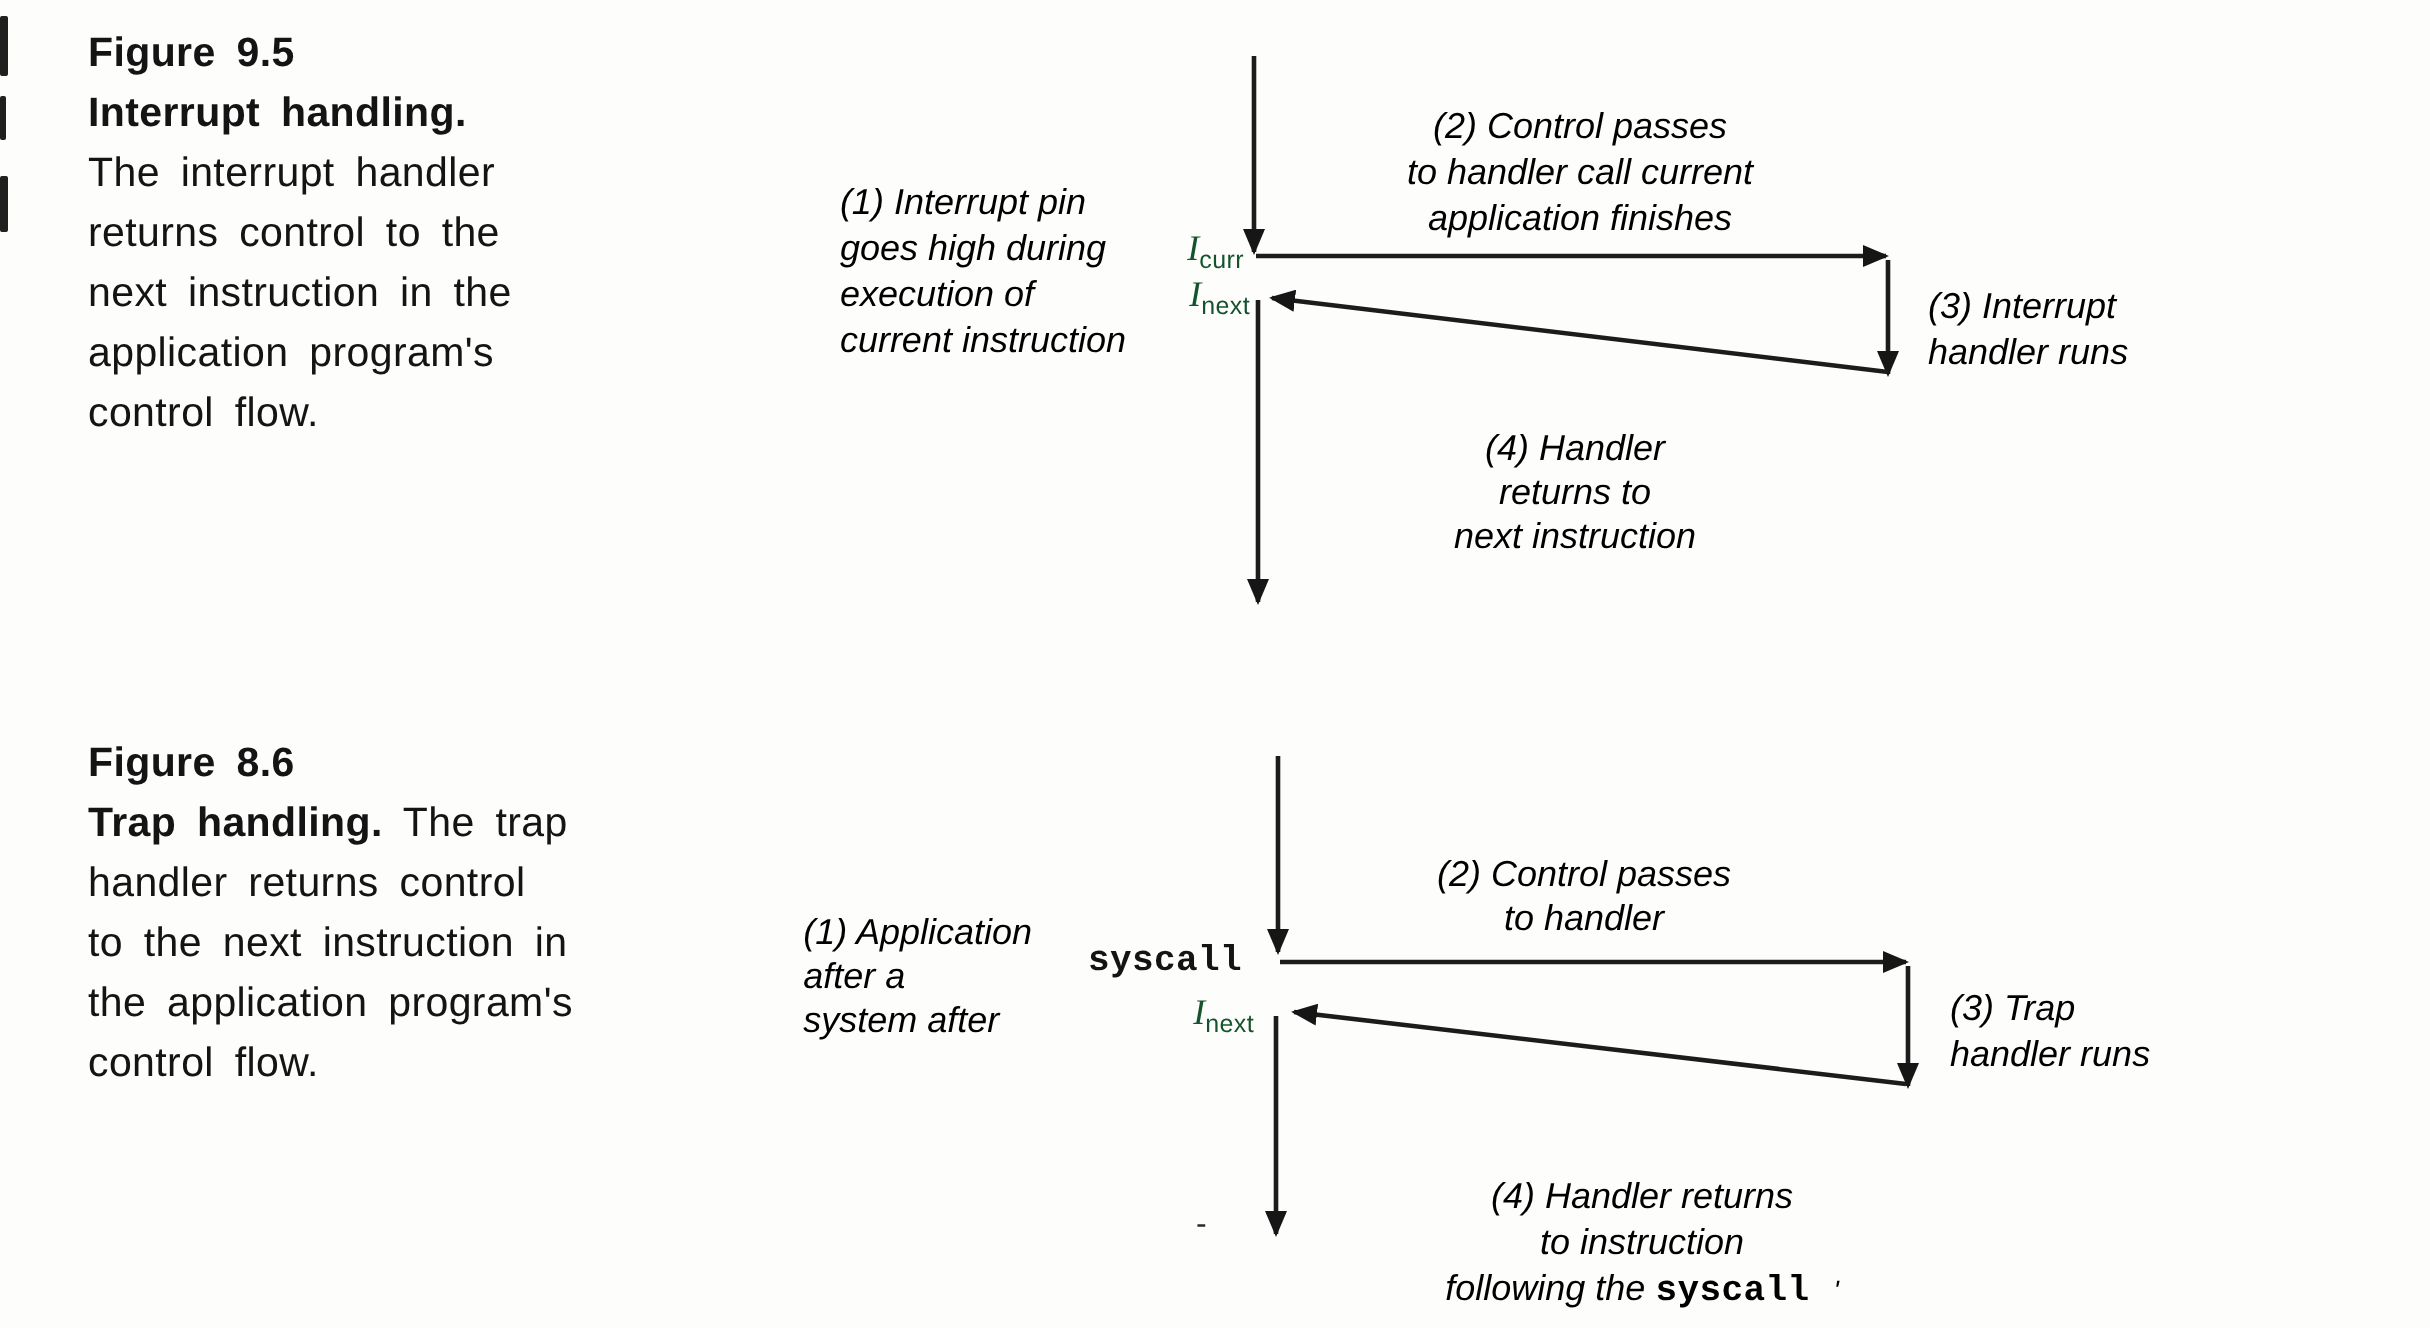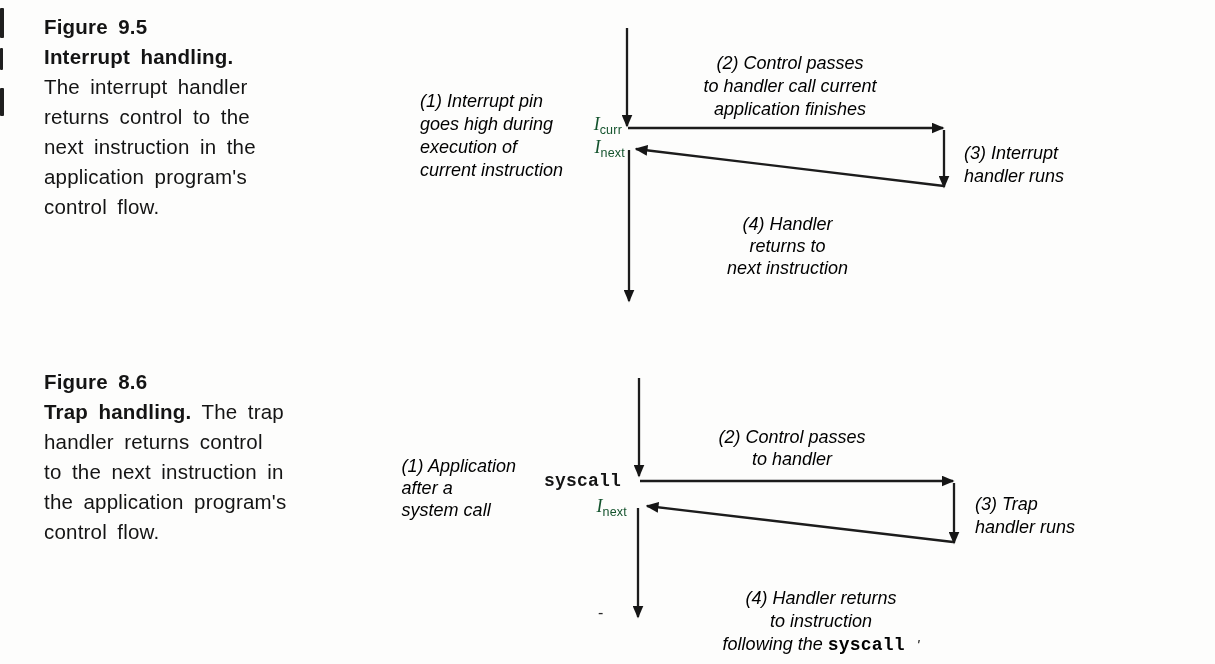--- a/index.html
+++ b/index.html
@@ -94,21 +94,21 @@
     <div class="cap-line"><span class="b">Trap handling.</span><span> The trap</span></div>
     <div class="cap-line">handler returns control</div>
     <div class="cap-line">to the next instruction in</div>
     <div class="cap-line">the application program's</div>
     <div class="cap-line">control flow.</div>
   </div>
 
   <div class="ann ann-r" style="right:699px;top:455px;line-height:22px;">
     <div>(1) Application</div>
     <div>after a</div>
-    <div>system call</div>
+    <div>system after</div>
   </div>
 
   <div class="ann ann-c" style="left:672px;top:426px;width:240px;line-height:22px;">
     <div>(2) Control passes</div>
     <div>to handler</div>
   </div>
 
   <div class="ann" style="left:975px;top:493px;">
     <div>(3) Trap</div>
     <div>handler runs</div>

